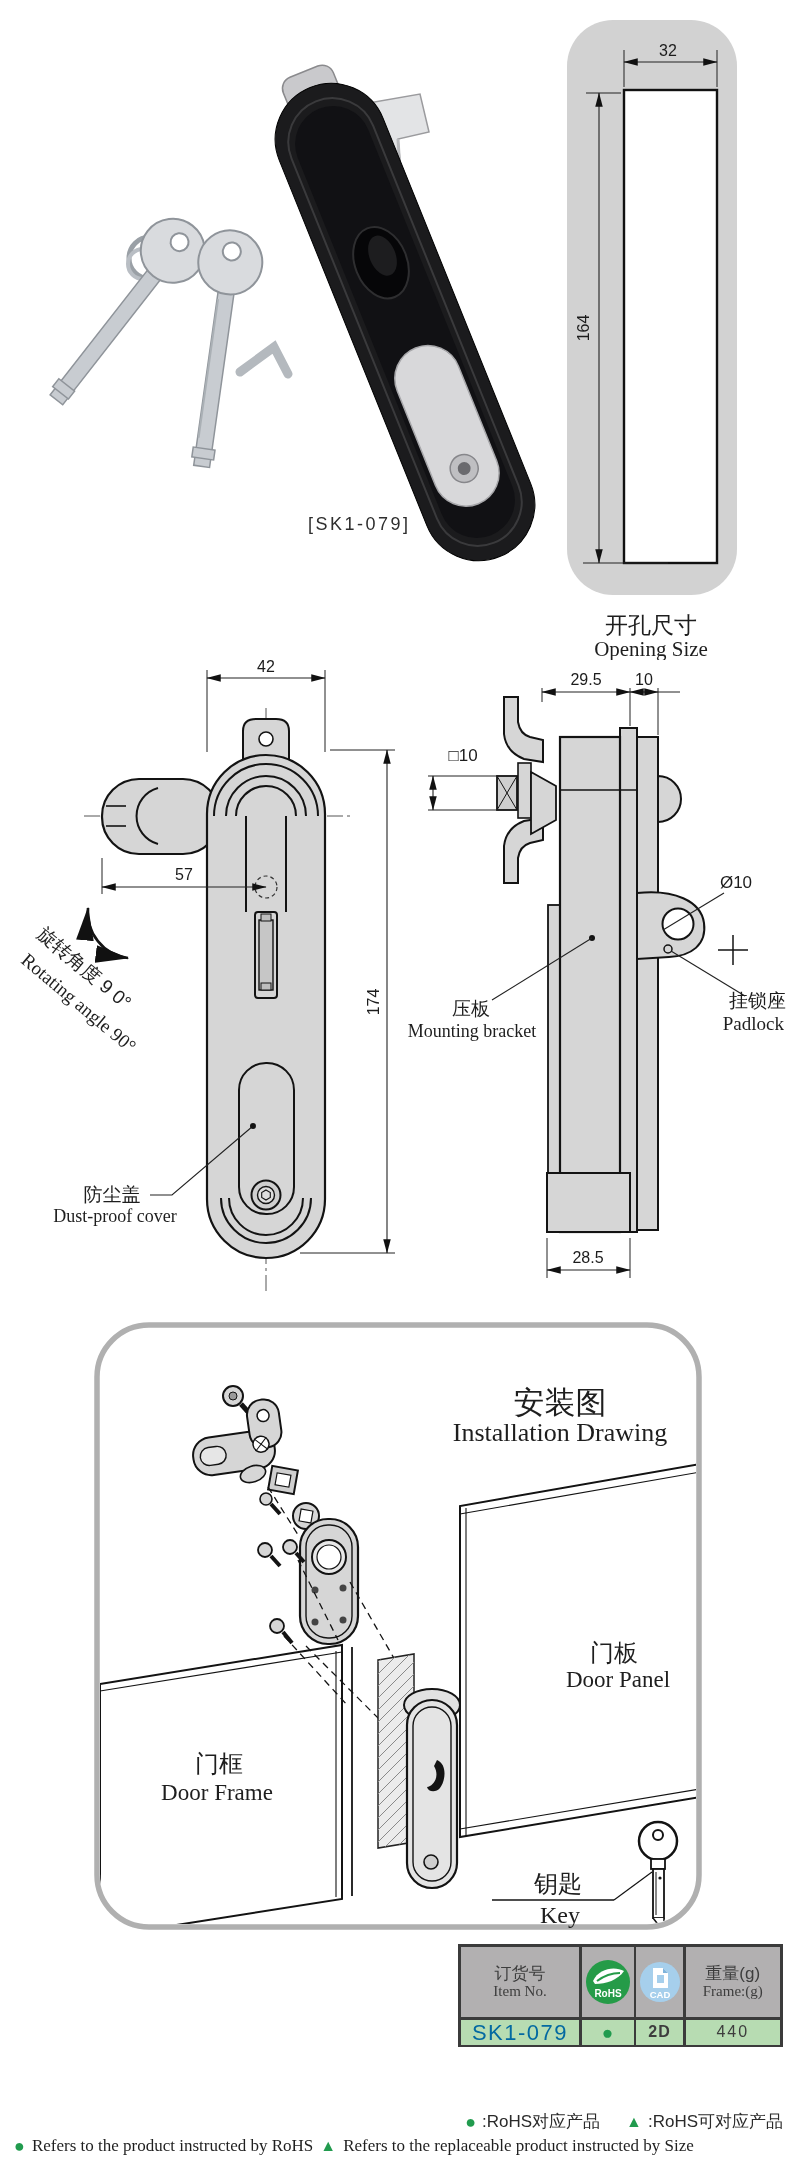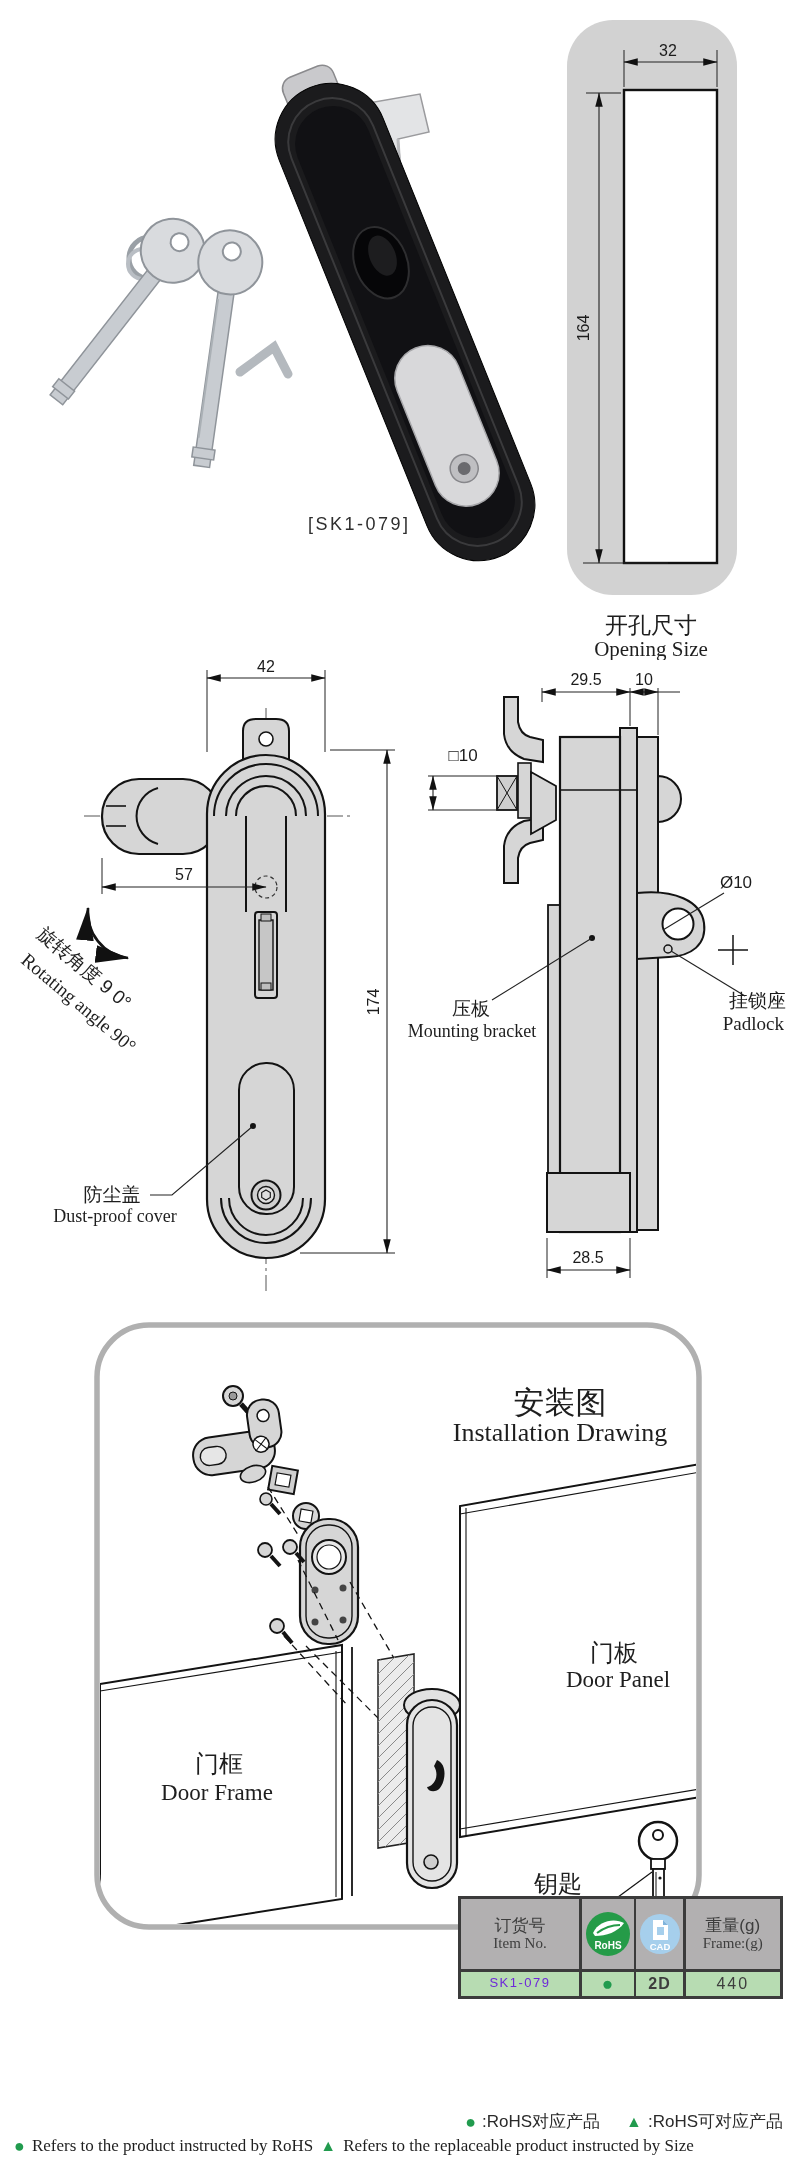--- a/index.html
+++ b/index.html
@@ -5,30 +5,30 @@
   html,body{margin:0;padding:0;background:#fff;}
   .page{position:relative;width:800px;height:2180px;background:#fff;overflow:hidden;
         font-family:"Liberation Sans",sans-serif;}
   svg{position:absolute;left:0;display:block;}
   .dim{font-family:"Liberation Sans",sans-serif;fill:#1c1c1c;}
   .zh{font-family:"Liberation Sans",sans-serif;fill:#1e1e1e;}
   .en{font-family:"Liberation Serif",serif;fill:#1e1e1e;}
   .code{font-family:"Liberation Sans",sans-serif;letter-spacing:2.5px;fill:#2e2e2e;}
 
   
-  .spec-table{position:absolute;left:458px;top:1896px;width:319px;height:97px;
+  .spec-table{position:absolute;left:458px;top:1944px;width:319px;height:97px;
       background:#3b3b3b;display:grid;grid-template-columns:118px 52px 47px 1fr;
       grid-template-rows:70px 1fr;gap:2.5px;padding:3px;}
   .spec-table .cell{display:flex;flex-direction:column;align-items:center;justify-content:center;
       text-align:center;line-height:1.15;color:#3d3d3d;}
   .hdr{background:#b2b0b1;}
   .val{background:#b7dcb2;}
   .h-zh{font-size:17px;}
   .h-en{font-family:"Liberation Serif",serif;font-size:15px;}
-  .v-item{font-size:13px;letter-spacing:1.5px;color:#6d28d9;}
+  .v-item{font-size:22px;letter-spacing:1.5px;color:#0369a1;}
   .v-cad{font-size:16px;letter-spacing:1px;font-weight:bold;}
   .v-w{font-size:16px;letter-spacing:2px;}
   .dotGreen{color:#219b4e;font-size:19px;line-height:1;}
 
   
   .legend-zh{position:absolute;top:2110px;right:17px;font-size:17px;color:#2a2a2a;
       display:flex;align-items:center;gap:6px;white-space:nowrap;}
   .legend-en{position:absolute;top:2136px;left:14px;width:775px;font-size:17px;
       font-family:"Liberation Serif",serif;color:#1f1f1f;display:flex;align-items:center;
       gap:7px;white-space:nowrap;}

